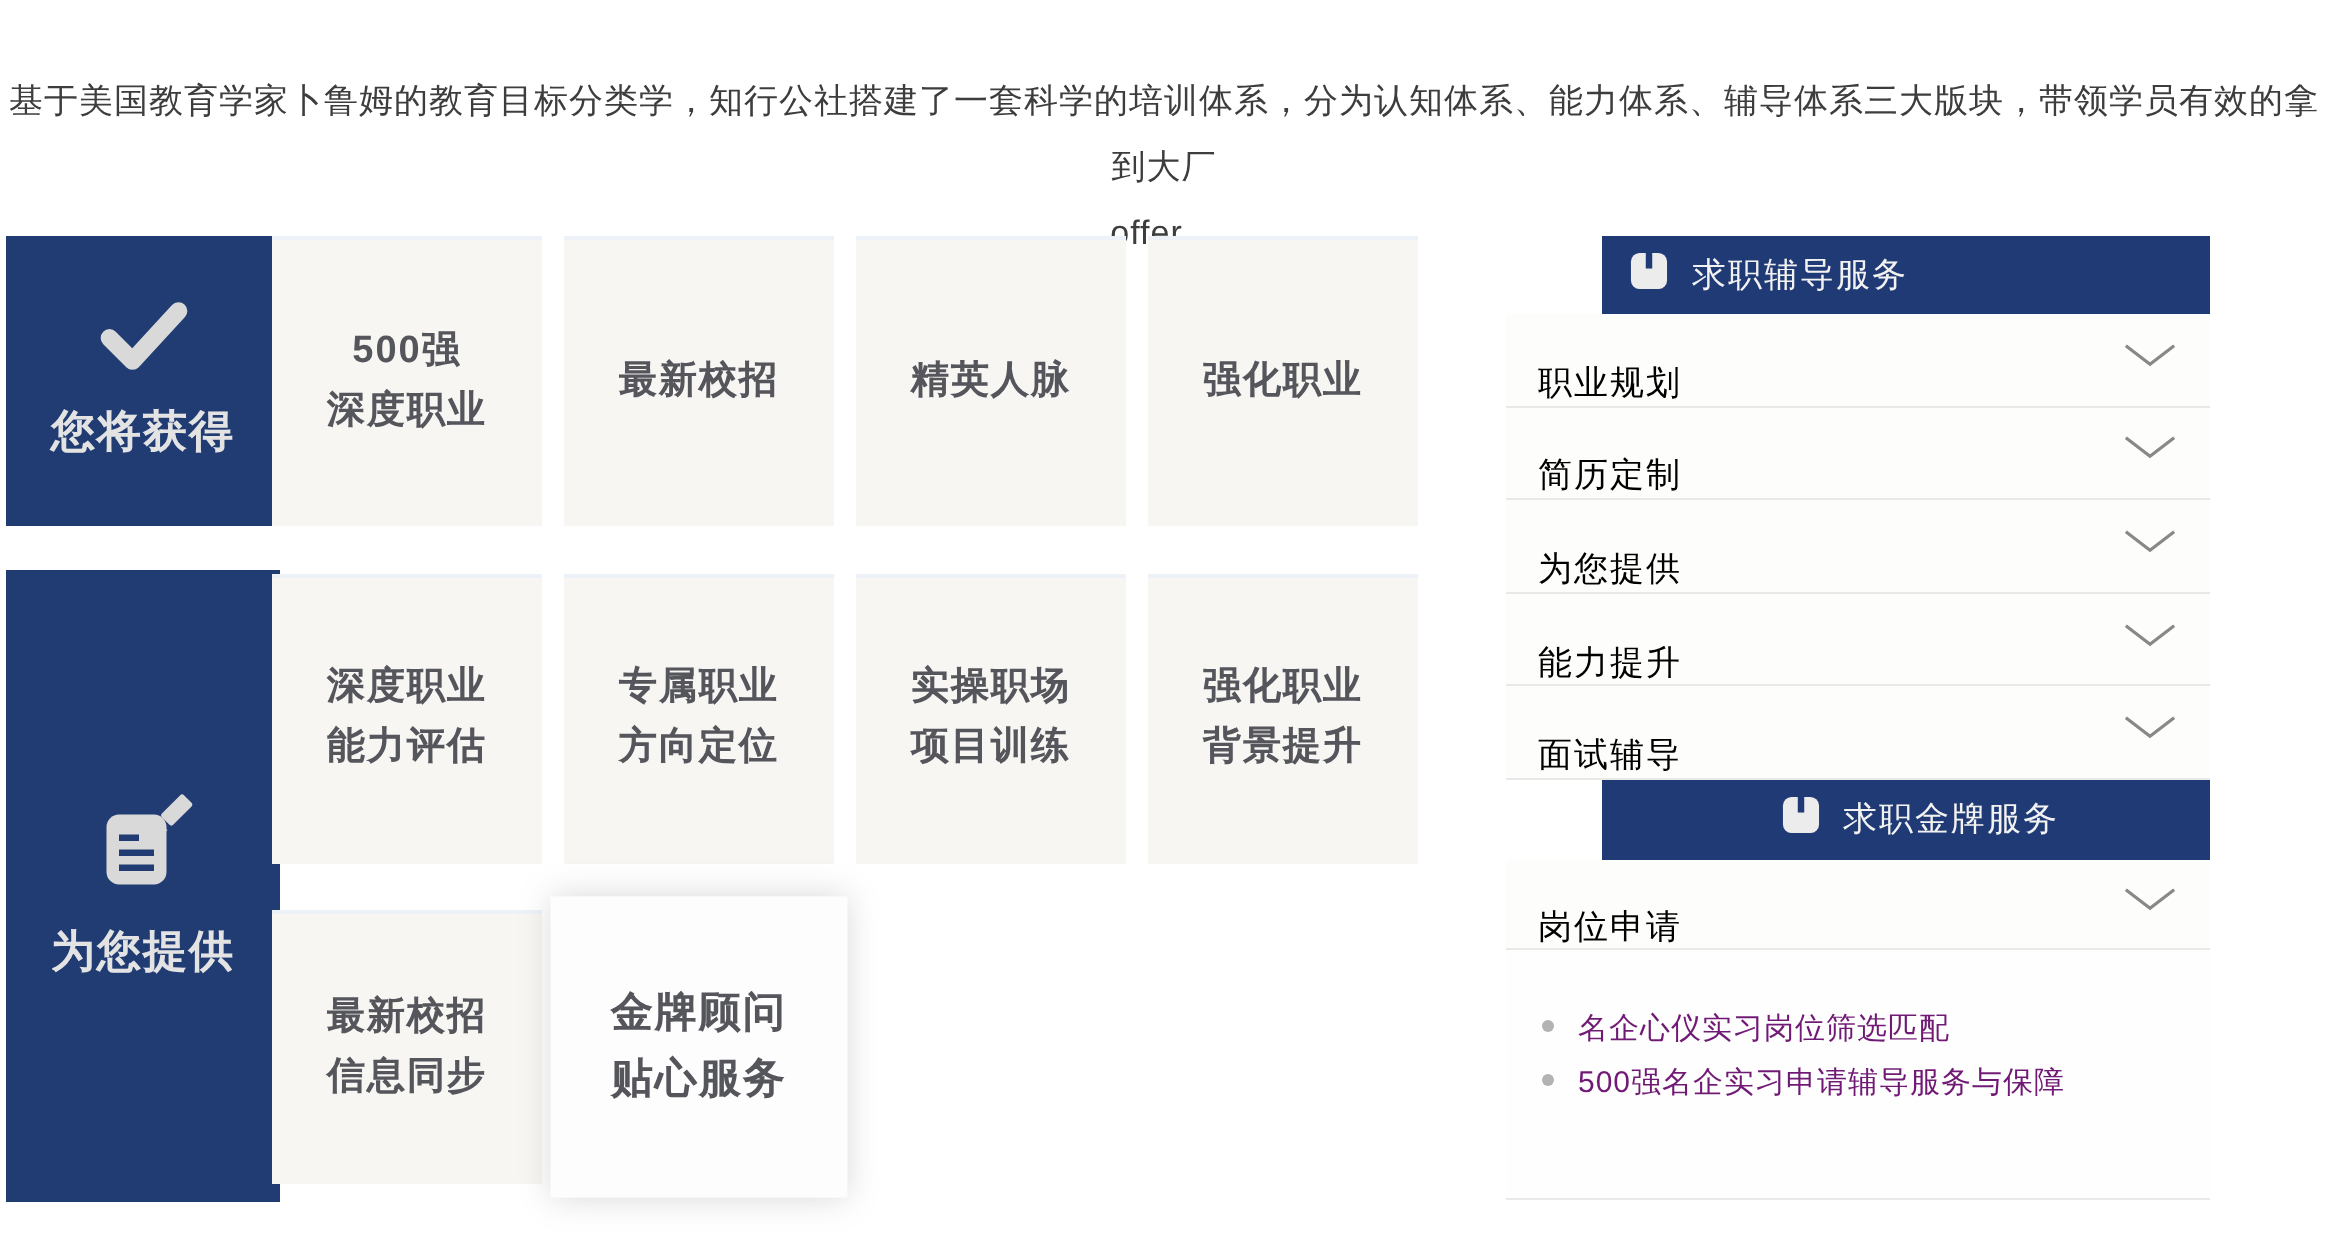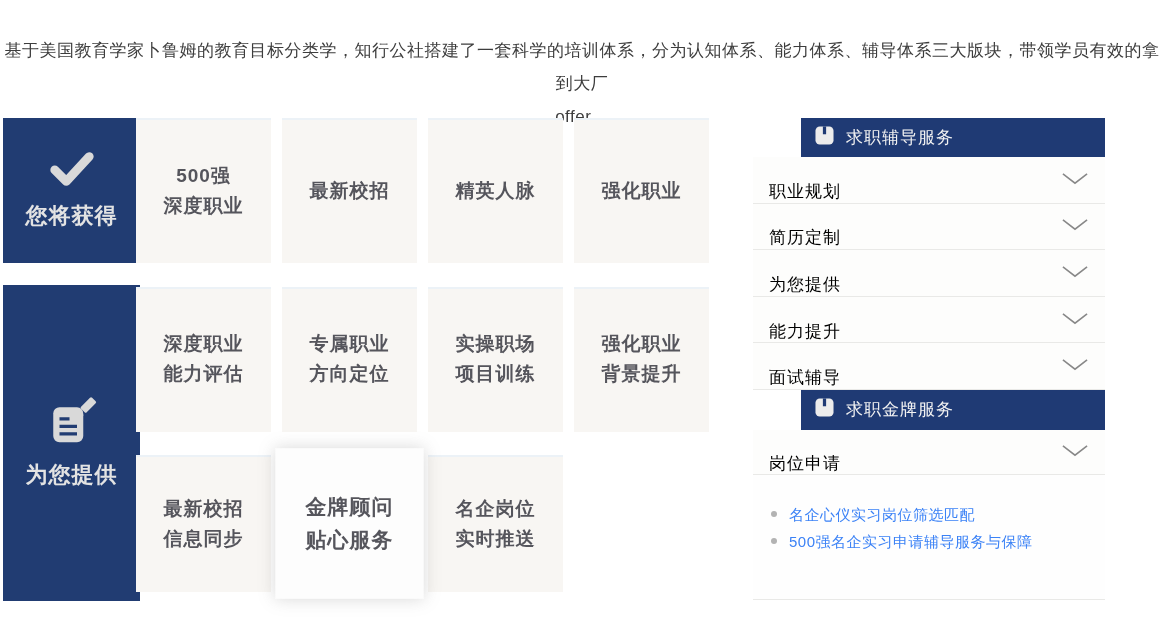--- a/index.html
+++ b/index.html
@@ -54,37 +54,37 @@
     z-index: 2;
   }
 
   
   .panel { position: absolute; left: 753px; top: 118px; width: 352px; }
   .panel-header {
     height: 39px; background: #1f3a74;
     display: flex; align-items: center; gap: 12px; padding-left: 14px;
     color: #f2f2f2; font-size: 17px; letter-spacing: 1px; margin-left: 48px;
   }
-  .panel-header.second { height: 40px; }
+  .panel-header.second { height: 40px; justify-content: center; }
   .acc-row {
     height: 46.6px; background: #fdfdfc;
     border-bottom: 1px solid #e9e9e7;
     display: flex; align-items: center; justify-content: space-between;
     padding: 0 16px 0 16px; cursor: pointer;
   }
   .acc-label { color: #000000; font-size: 17px; letter-spacing: 1px; margin-top: 23px; }
   .chev { flex: 0 0 auto; }
 
   .bullets {
     background: #fefefe; border-bottom: 1px solid #e9e9e7;
     padding: 26px 18px 0 18px; height: 125.4px;
   }
   .bullet-item {
     display: flex; align-items: baseline; gap: 12px;
-    color: #3b82f6; font-size: 15px; line-height: 27px; letter-spacing: 0.5px;
+    color: #701a75; font-size: 15px; line-height: 27px; letter-spacing: 0.5px;
   }
   .dot {
     width: 6px; height: 6px; border-radius: 50%; background: #b3b3b3;
     flex: 0 0 auto; position: relative; top: -3px;
   }
 </style>
 </head>
 <body>
 
 <div class="stage">
@@ -153,24 +153,20 @@
       <div>背景提升</div>
     </div>
     <div class="card">
       <div>最新校招</div>
       <div>信息同步</div>
     </div>
     <div class="card hl">
       <div>金牌顾问</div>
       <div>贴心服务</div>
     </div>
-    <div class="card">
-      <div>名企岗位</div>
-      <div>实时推送</div>
-    </div>
   </div>
 
   <div class="panel">
 
     <div class="panel-header">
       <span>
         <svg width="19" height="19" viewBox="0 0 20 20">
           <rect x="0.5" y="0.5" width="19" height="19" rx="4.5" fill="#ececec"></rect>
           <rect x="8.3" y="0.5" width="3.4" height="8.2" fill="#1f3a74"></rect>
         </svg>

